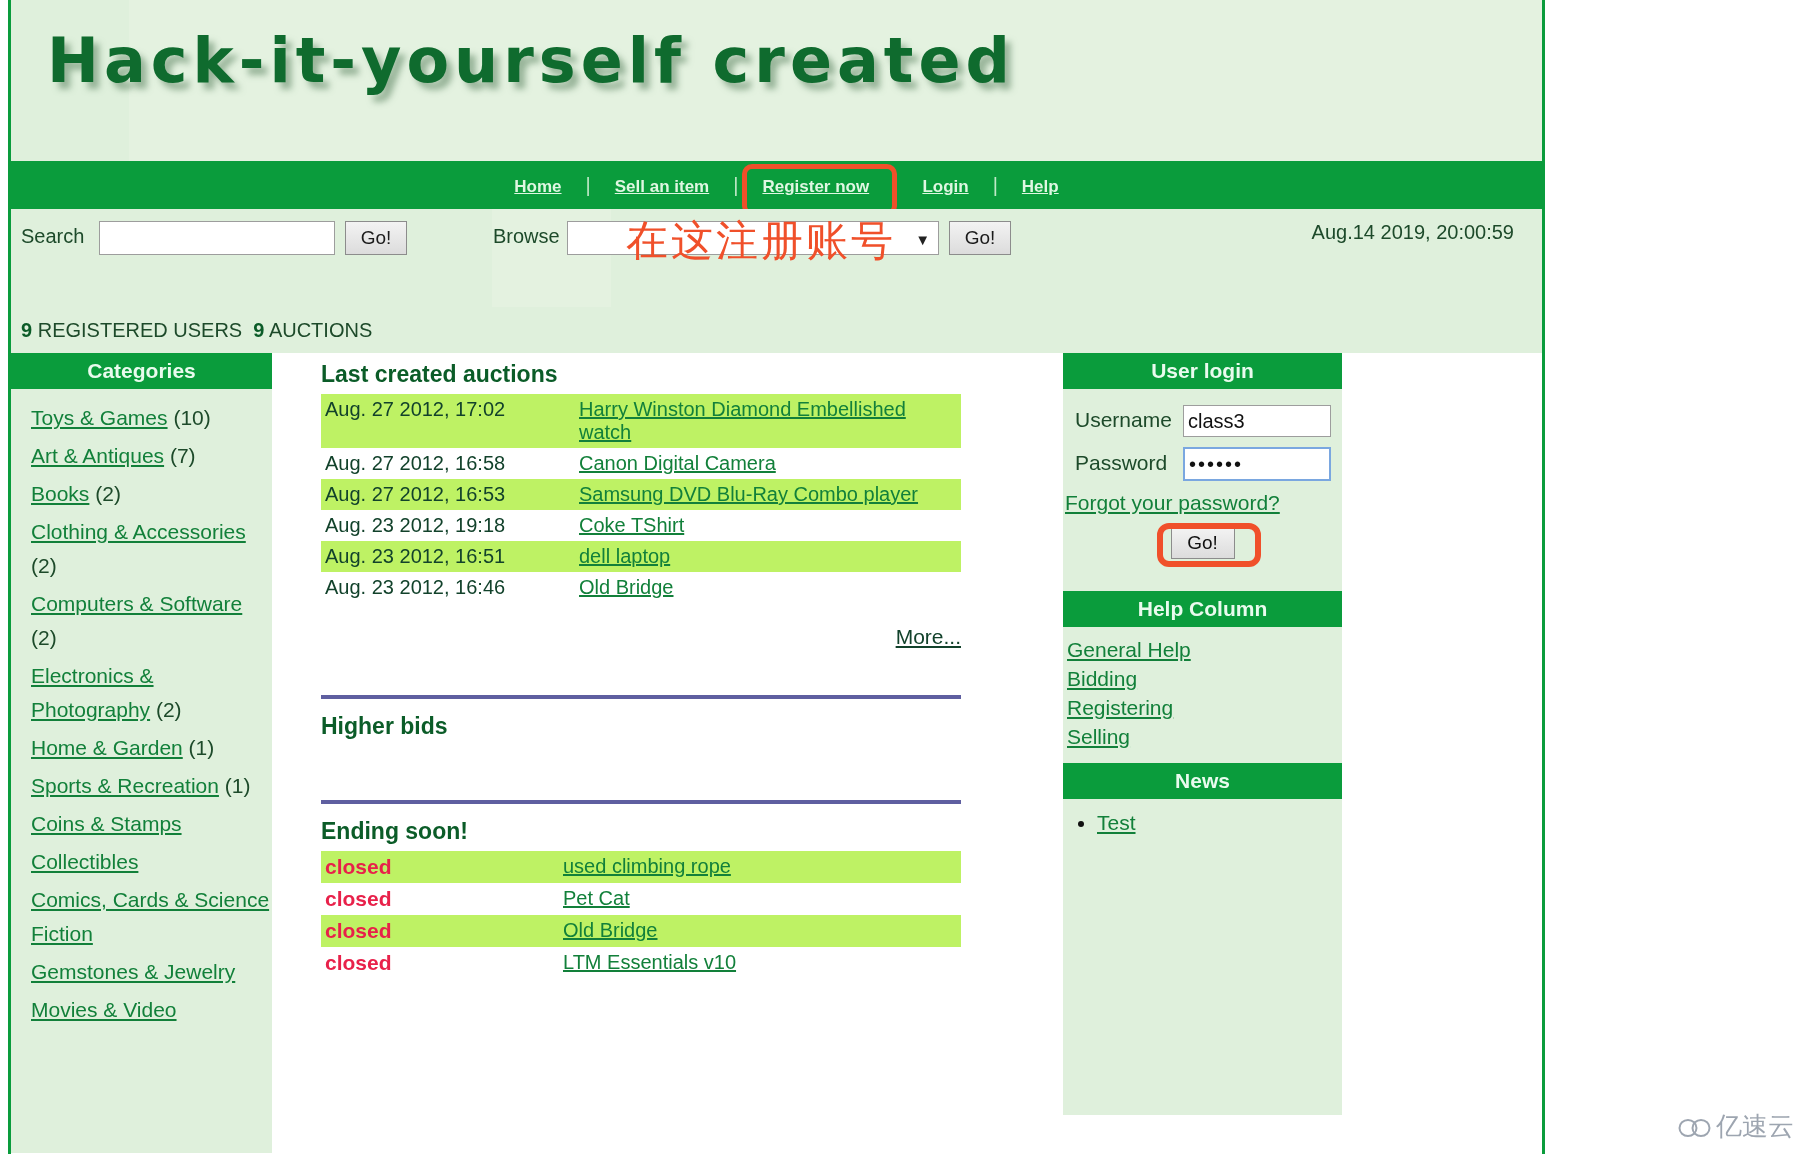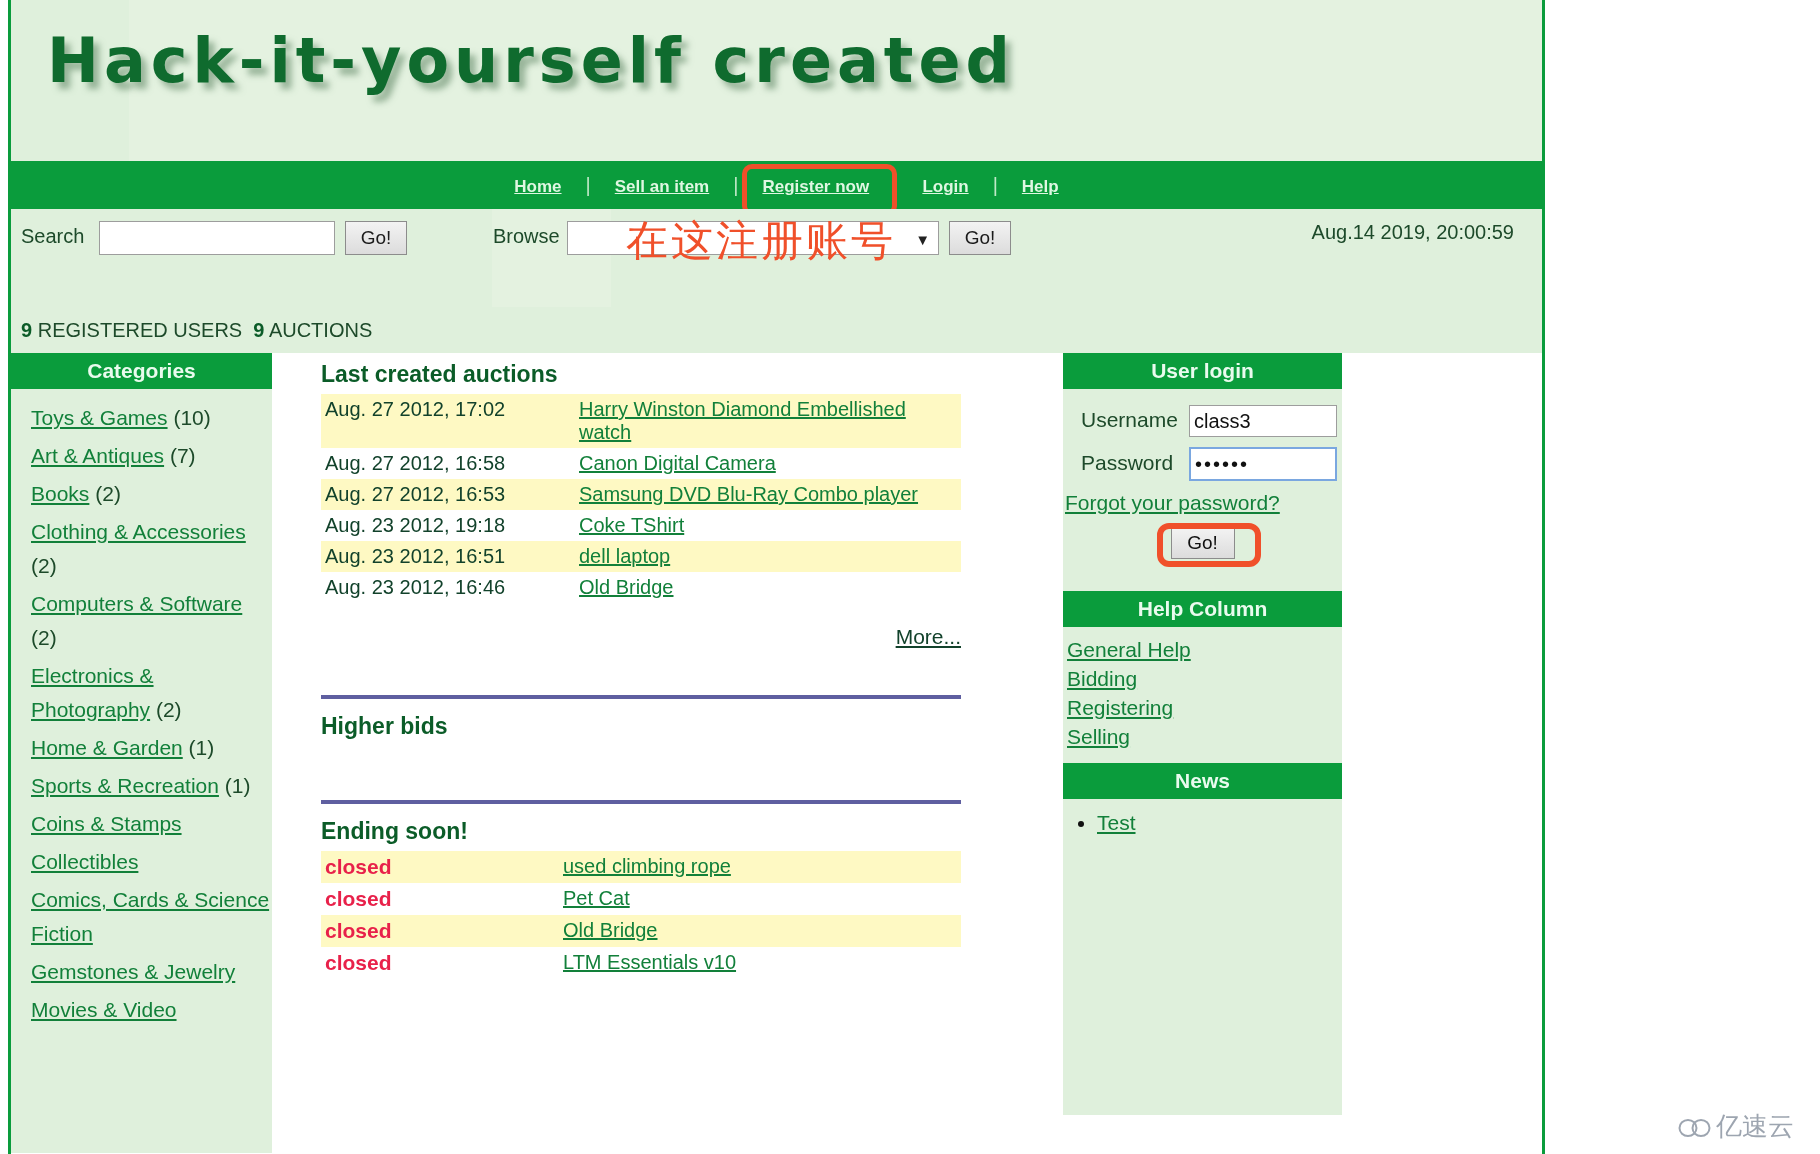--- a/index.html
+++ b/index.html
@@ -207,21 +207,21 @@
   }
   table.auc {
     width: 640px;
     border-collapse: collapse;
     font-size: 20px;
   }
   table.auc td {
     padding: 4px 4px 4px 4px;
     vertical-align: top;
   }
-  table.auc tr.alt td { background: #fef9c3; }
+  table.auc tr.alt td { background: #bef264; }
   table.auc td.c1 { width: 246px; color: #12422b; }
   table.auc td.c2 a { color: #12803a; text-decoration: underline; }
   .more {
     text-align: right;
     width: 640px;
     margin-top: 22px;
     font-size: 21px;
   }
   .more a { color: #12422b; text-decoration: underline; }
   .hr-purple {
@@ -237,21 +237,21 @@
     position: absolute;
     left: 1052px; top: 0;
     width: 279px;
     height: 800px;
   }
   .panel-body {
     background: #dff0dc;
     padding: 6px 0 8px 0;
   }
   .login-row {
-    margin: 10px 0 0 18px;
+    margin: 10px 0 0 12px;
     font-size: 21px;
     color: #1d4a2a;
     white-space: nowrap;
   }
   .login-row label {
     display: inline-block;
     width: 108px;
   }
   .inp-user {
     width: 148px; height: 32px;

